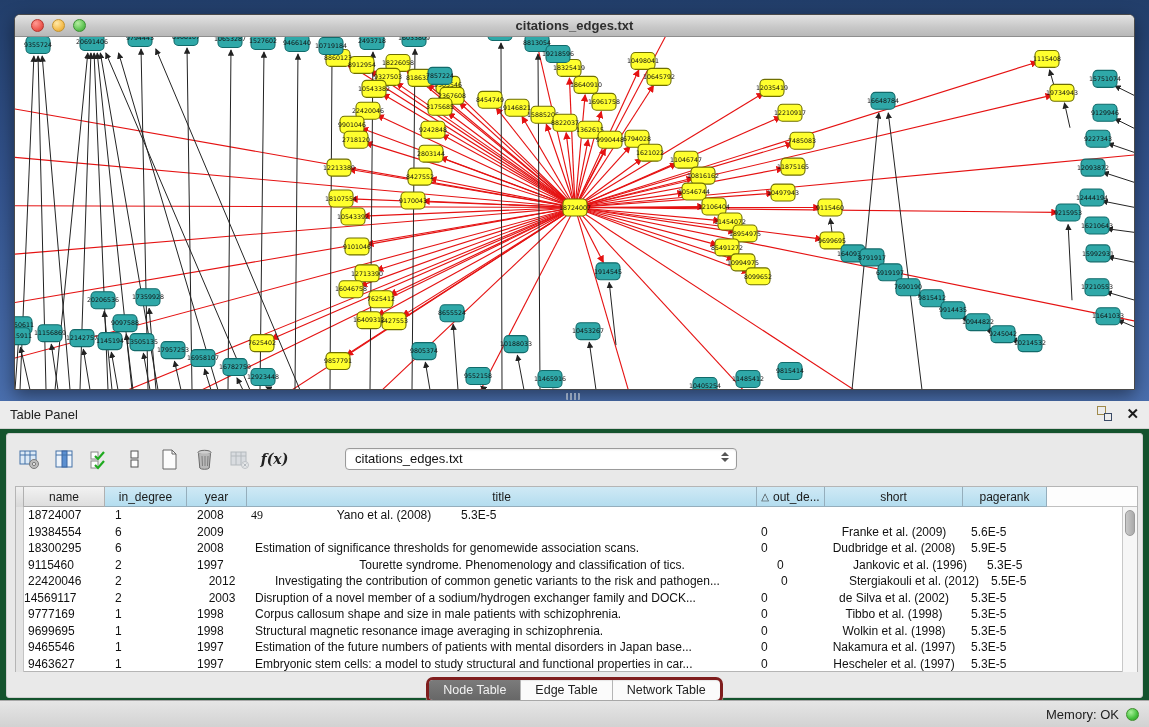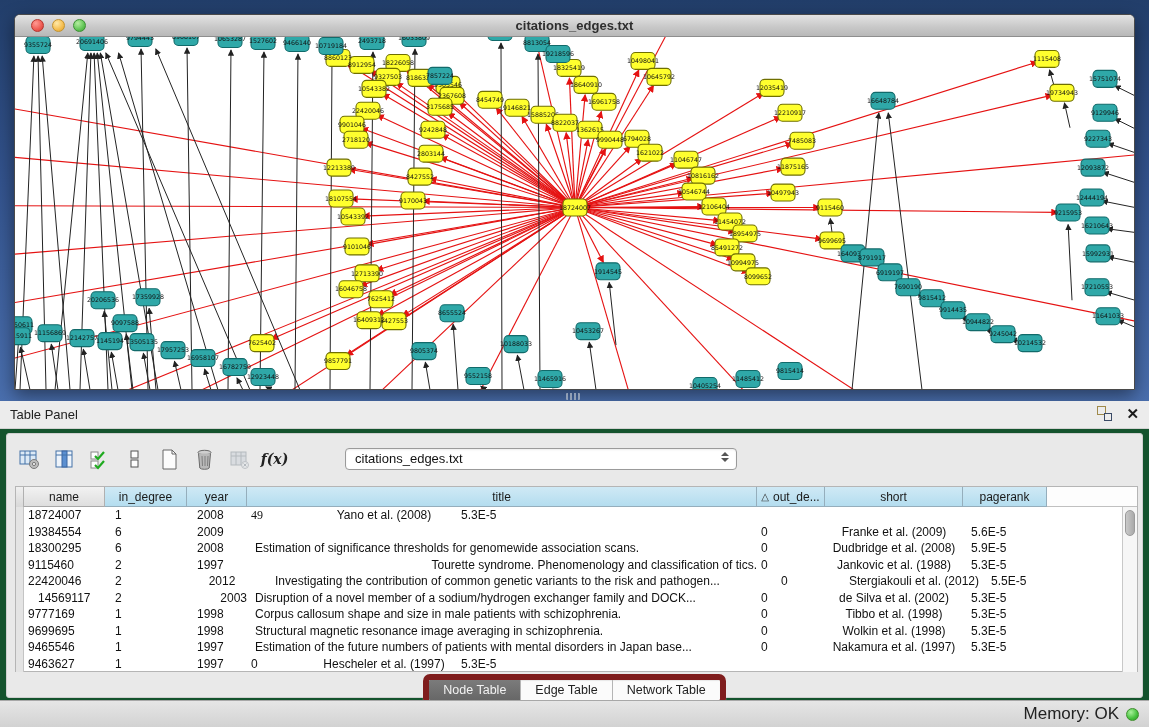--- a/index.html
+++ b/index.html
@@ -62,31 +62,31 @@
   .g-strip { width:8px; background:#e4e4e4; border-right:1px solid #c4c4c4; }
   .g-rows { flex:1; }
   .g-row { display:flex; height:16.5px; line-height:16.5px; color:#111; white-space:nowrap; }
   .g-c { overflow:hidden; white-space:nowrap; }
   .vscroll { position:absolute; right:0; top:0; bottom:0; width:15px; background:#f6f6f6; border-left:1px solid #c8c8c8; }
   .vthumb { position:absolute; left:2px; top:3px; width:10px; height:26px; border-radius:6px;
     background:linear-gradient(90deg,#c9c9c9,#a9a9a9); border:1px solid #9a9a9a; }
 
   
   .tabsrow { position:absolute; left:0; right:0; top:244px; height:24px; display:flex; justify-content:center; align-items:center; }
-  .seg { display:inline-flex; border:6px solid #7f1d1d; border-radius:7px; overflow:hidden; background:#fbfbfb;
+  .seg { display:inline-flex; border:3px solid #7f1d1d; border-radius:7px; overflow:hidden; background:#fbfbfb;
     box-shadow:0 1px 1px rgba(255,255,255,.8), inset 0 1px 1px rgba(0,0,0,.08); }
   .seg .tab { padding:2px 14px; font-size:12.5px; color:#222; border-right:1px solid #b5b5b5; line-height:16px; }
   .seg .tab:last-child { border-right:none; }
   .seg .tab.active { background:linear-gradient(180deg,#7b7b7b,#676767); color:#f2f2f2; }
 
   
   .statusbar { position:absolute; left:0; top:700px; width:1149px; height:27px;
     background:linear-gradient(180deg,#e6e6e6,#d2d2d2); border-top:1px solid #a8a8a8;
     display:flex; align-items:center; justify-content:flex-end; }
-  .mem-label { font-size:17px; color:#222; margin-right:7px; }
+  .mem-label { font-size:13px; color:#222; margin-right:7px; }
   .mem-dot { width:13px; height:13px; border-radius:50%; margin-right:10px;
     background:radial-gradient(circle at 35% 30%, #a8f09a, #44c03c 60%, #2f9428); border:1px solid #3d8f2b; }
 </style>
 </head>
 <body>
 
 <div class="stage">
 
   <div class="desktop">
     <div class="net-window">
@@ -624,38 +624,38 @@
                 <div class="g-c" style="width: 60px; flex: 0 0 60px; padding-left: 10px; text-align: left;">2008</div>
                 <div class="g-c" style="width: 510px; flex: 0 0 510px; padding-left: 8px; text-align: left;">Estimation of significance thresholds for genomewide association scans.</div>
                 <div class="g-c" style="width: 68px; flex: 0 0 68px; padding-left: 4px; text-align: left;">0</div>
                 <div class="g-c" style="width: 138px; flex: 0 0 138px; padding-left: 0px; text-align: center;">Dudbridge et al. (2008)</div>
                 <div class="g-c" style="width: 84px; flex: 0 0 84px; padding-left: 8px; text-align: left;">5.9E-5</div>
               </div>
               <div class="g-row">
                 <div class="g-c" style="width: 81px; flex: 0 0 81px; padding-left: 4px; text-align: left;">9115460</div>
                 <div class="g-c" style="width: 82px; flex: 0 0 82px; padding-left: 10px; text-align: left;">2</div>
                 <div class="g-c" style="width: 60px; flex: 0 0 60px; padding-left: 10px; text-align: left;">1997</div>
-                <div class="g-c" style="width: 510px; flex: 0 0 510px; padding-left: 8px; text-align: right;">Tourette syndrome. Phenomenology and classification of tics.</div>
-                <div class="g-c" style="width: 68px; flex: 0 0 68px; padding-left: 4px; text-align: left;">0</div>
-                <div class="g-c" style="width: 138px; flex: 0 0 138px; padding-left: 0px; text-align: center;">Jankovic et al. (1988)</div>
+                <div class="g-c" style="width: 510px; flex: 0 0 510px; padding-left: 8px; text-align: center; margin-left: 16px;">Tourette syndrome. Phenomenology and classification of tics.</div>
+                <div class="g-c" style="width: 68px; flex: 0 0 68px; padding-left: 4px; text-align: left;">0</div>
+                <div class="g-c" style="width: 138px; flex: 0 0 138px; padding-left: 0px; text-align: center;">Jankovic et al. (1996)</div>
                 <div class="g-c" style="width: 84px; flex: 0 0 84px; padding-left: 8px; text-align: left;">5.3E-5</div>
               </div>
               <div class="g-row">
                 <div class="g-c" style="width: 81px; flex: 0 0 81px; padding-left: 4px; text-align: left;">22420046</div>
                 <div class="g-c" style="width: 82px; flex: 0 0 82px; padding-left: 10px; text-align: left;">2</div>
                 <div class="g-c" style="width: 60px; flex: 0 0 60px; padding-left: 10px; text-align: center;">2012</div>
                 <div class="g-c" style="width: 510px; flex: 0 0 510px; padding-left: 8px; text-align: left; margin-left: 20px;">Investigating the contribution of common genetic variants to the risk and pathogen...</div>
                 <div class="g-c" style="width: 68px; flex: 0 0 68px; padding-left: 4px; text-align: left;">0</div>
                 <div class="g-c" style="width: 138px; flex: 0 0 138px; padding-left: 0px; text-align: center;">Stergiakouli et al. (2012)</div>
                 <div class="g-c" style="width: 84px; flex: 0 0 84px; padding-left: 8px; text-align: left;">5.5E-5</div>
               </div>
               <div class="g-row">
-                <div class="g-c" style="width: 81px; flex: 0 0 81px; padding-left: 14px; text-align: left;">14569117</div>
+                <div class="g-c" style="width: 81px; flex: 0 0 81px; padding-left: 0; text-align: left;">14569117</div>
                 <div class="g-c" style="width: 82px; flex: 0 0 82px; padding-left: 10px; text-align: left;">2</div>
-                <div class="g-c" style="width: 60px; flex: 0 0 60px; padding-left: 10px; text-align: right;">2003</div>
+                <div class="g-c" style="width: 60px; flex: 0 0 60px; padding-left: 10px; text-align: center;">2003</div>
                 <div class="g-c" style="width: 510px; flex: 0 0 510px; padding-left: 8px; text-align: left;">Disruption of a novel member of a sodium/hydrogen exchanger family and DOCK...</div>
                 <div class="g-c" style="width: 68px; flex: 0 0 68px; padding-left: 4px; text-align: left;">0</div>
                 <div class="g-c" style="width: 138px; flex: 0 0 138px; padding-left: 0px; text-align: center;">de Silva et al. (2002)</div>
                 <div class="g-c" style="width: 84px; flex: 0 0 84px; padding-left: 8px; text-align: left;">5.3E-5</div>
               </div>
               <div class="g-row">
                 <div class="g-c" style="width: 81px; flex: 0 0 81px; padding-left: 4px; text-align: left;">9777169</div>
                 <div class="g-c" style="width: 82px; flex: 0 0 82px; padding-left: 10px; text-align: left;">1</div>
                 <div class="g-c" style="width: 60px; flex: 0 0 60px; padding-left: 10px; text-align: left;">1998</div>
                 <div class="g-c" style="width: 510px; flex: 0 0 510px; padding-left: 8px; text-align: left;">Corpus callosum shape and size in male patients with schizophrenia.</div>
@@ -678,20 +678,21 @@
                 <div class="g-c" style="width: 60px; flex: 0 0 60px; padding-left: 10px; text-align: left;">1997</div>
                 <div class="g-c" style="width: 510px; flex: 0 0 510px; padding-left: 8px; text-align: left;">Estimation of the future numbers of patients with mental disorders in Japan base...</div>
                 <div class="g-c" style="width: 68px; flex: 0 0 68px; padding-left: 4px; text-align: left;">0</div>
                 <div class="g-c" style="width: 138px; flex: 0 0 138px; padding-left: 0px; text-align: center;">Nakamura et al. (1997)</div>
                 <div class="g-c" style="width: 84px; flex: 0 0 84px; padding-left: 8px; text-align: left;">5.3E-5</div>
               </div>
               <div class="g-row">
                 <div class="g-c" style="width: 81px; flex: 0 0 81px; padding-left: 4px; text-align: left;">9463627</div>
                 <div class="g-c" style="width: 82px; flex: 0 0 82px; padding-left: 10px; text-align: left;">1</div>
                 <div class="g-c" style="width: 60px; flex: 0 0 60px; padding-left: 10px; text-align: left;">1997</div>
+                <div class="g-c" style="width: 510px; flex: 0 0 510px; padding-left: 8px; text-align: left;">Embryonic stem cells: a model to study structural and functional properties in car...</div>
                 <div class="g-c" style="width: 68px; flex: 0 0 68px; padding-left: 4px; text-align: left;">0</div>
                 <div class="g-c" style="width: 138px; flex: 0 0 138px; padding-left: 0px; text-align: center;">Hescheler et al. (1997)</div>
                 <div class="g-c" style="width: 84px; flex: 0 0 84px; padding-left: 8px; text-align: left;">5.3E-5</div>
               </div>
             </div>
           <div class="vscroll">
               <div class="vthumb"></div>
             </div>
         </div>
       </div>

